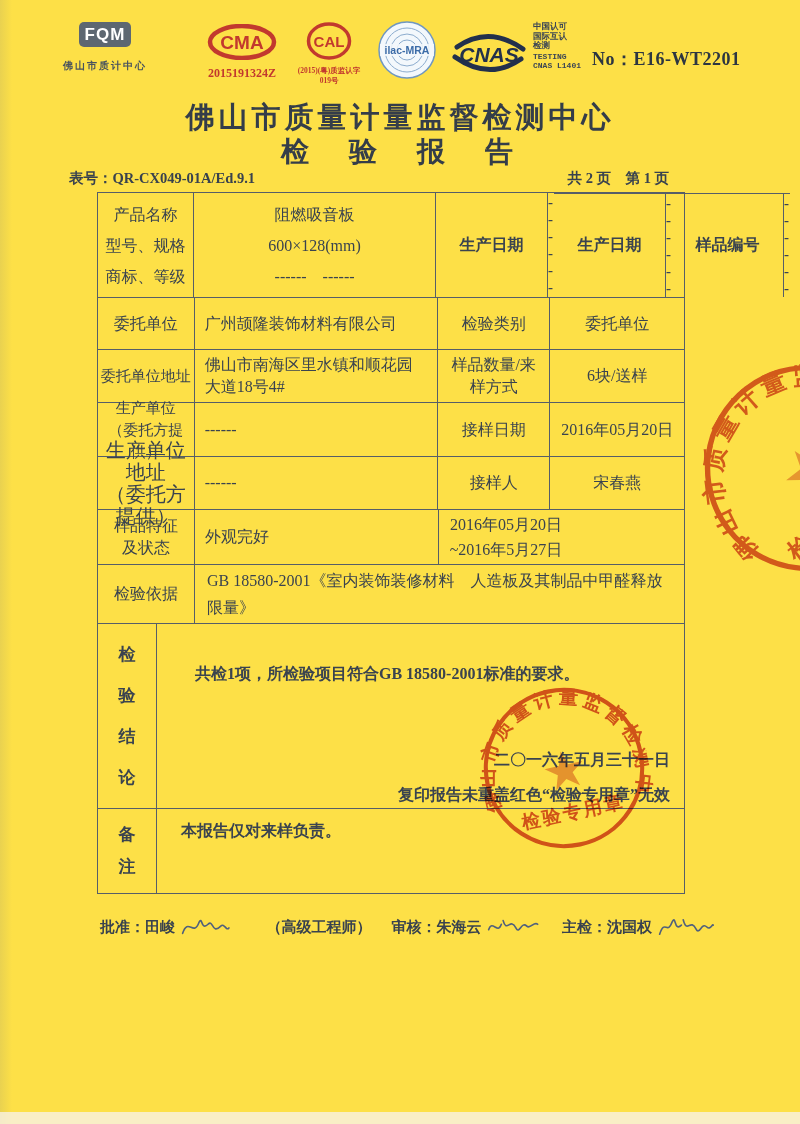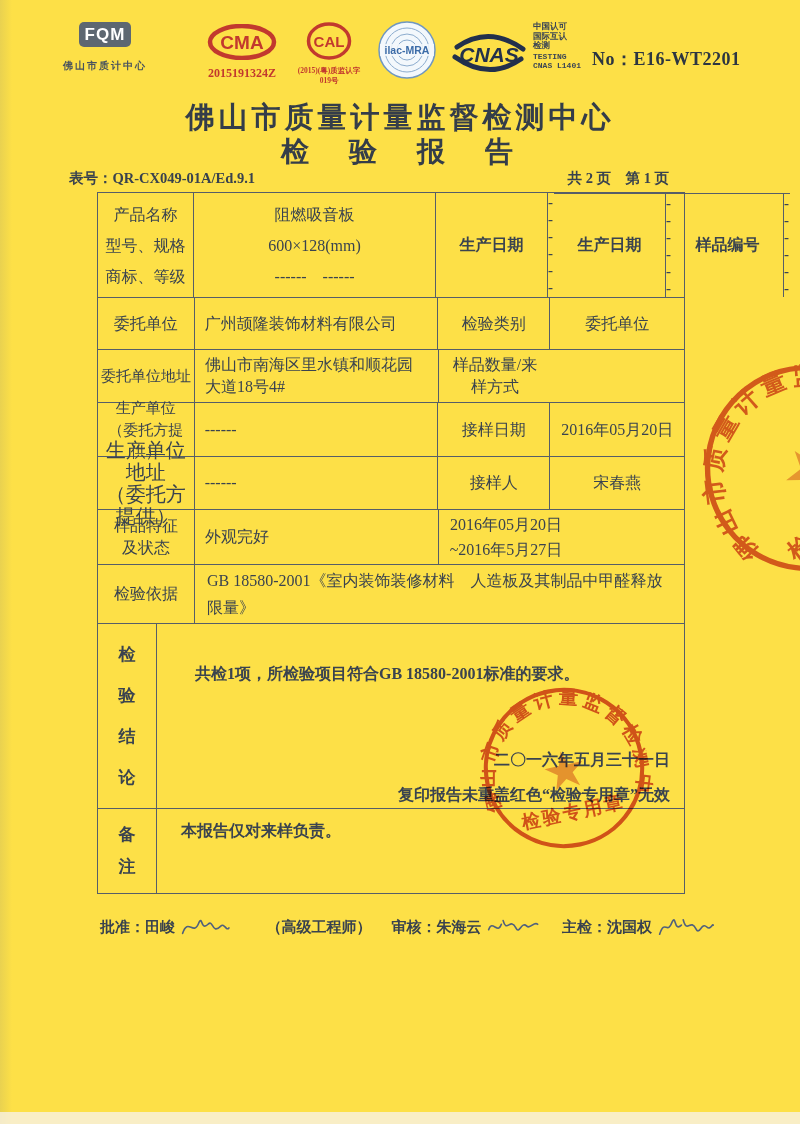--- a/index.html
+++ b/index.html
@@ -183,20 +183,21 @@
       <div class="tc lab w-a">委托单位</div>
       <div class="tc val w-b">广州颉隆装饰材料有限公司</div>
       <div class="tc lab w-c">检验类别</div>
       <div class="tc val center w-d">委托单位</div>
     </div>
 
     <div class="trow r3">
       <div class="tc lab w-a" style="font-size:15px;">委托单位地址</div>
       <div class="tc val w-b">佛山市南海区里水镇和顺花园大道18号4#</div>
       <div class="tc lab w-c" style="padding:0 6px;">样品数量/来样方式</div>
+      <div class="tc val center w-d">6块/送样</div>
     </div>
 
     <div class="trow r4">
       <div class="tc lab w-a" style="font-size:15px;">
         <div>生产单位</div>
         <div>（委托方提供）</div>
       </div>
       <div class="tc val w-b">------</div>
       <div class="tc lab w-c">接样日期</div>
       <div class="tc val center w-d">2016年05月20日</div>

